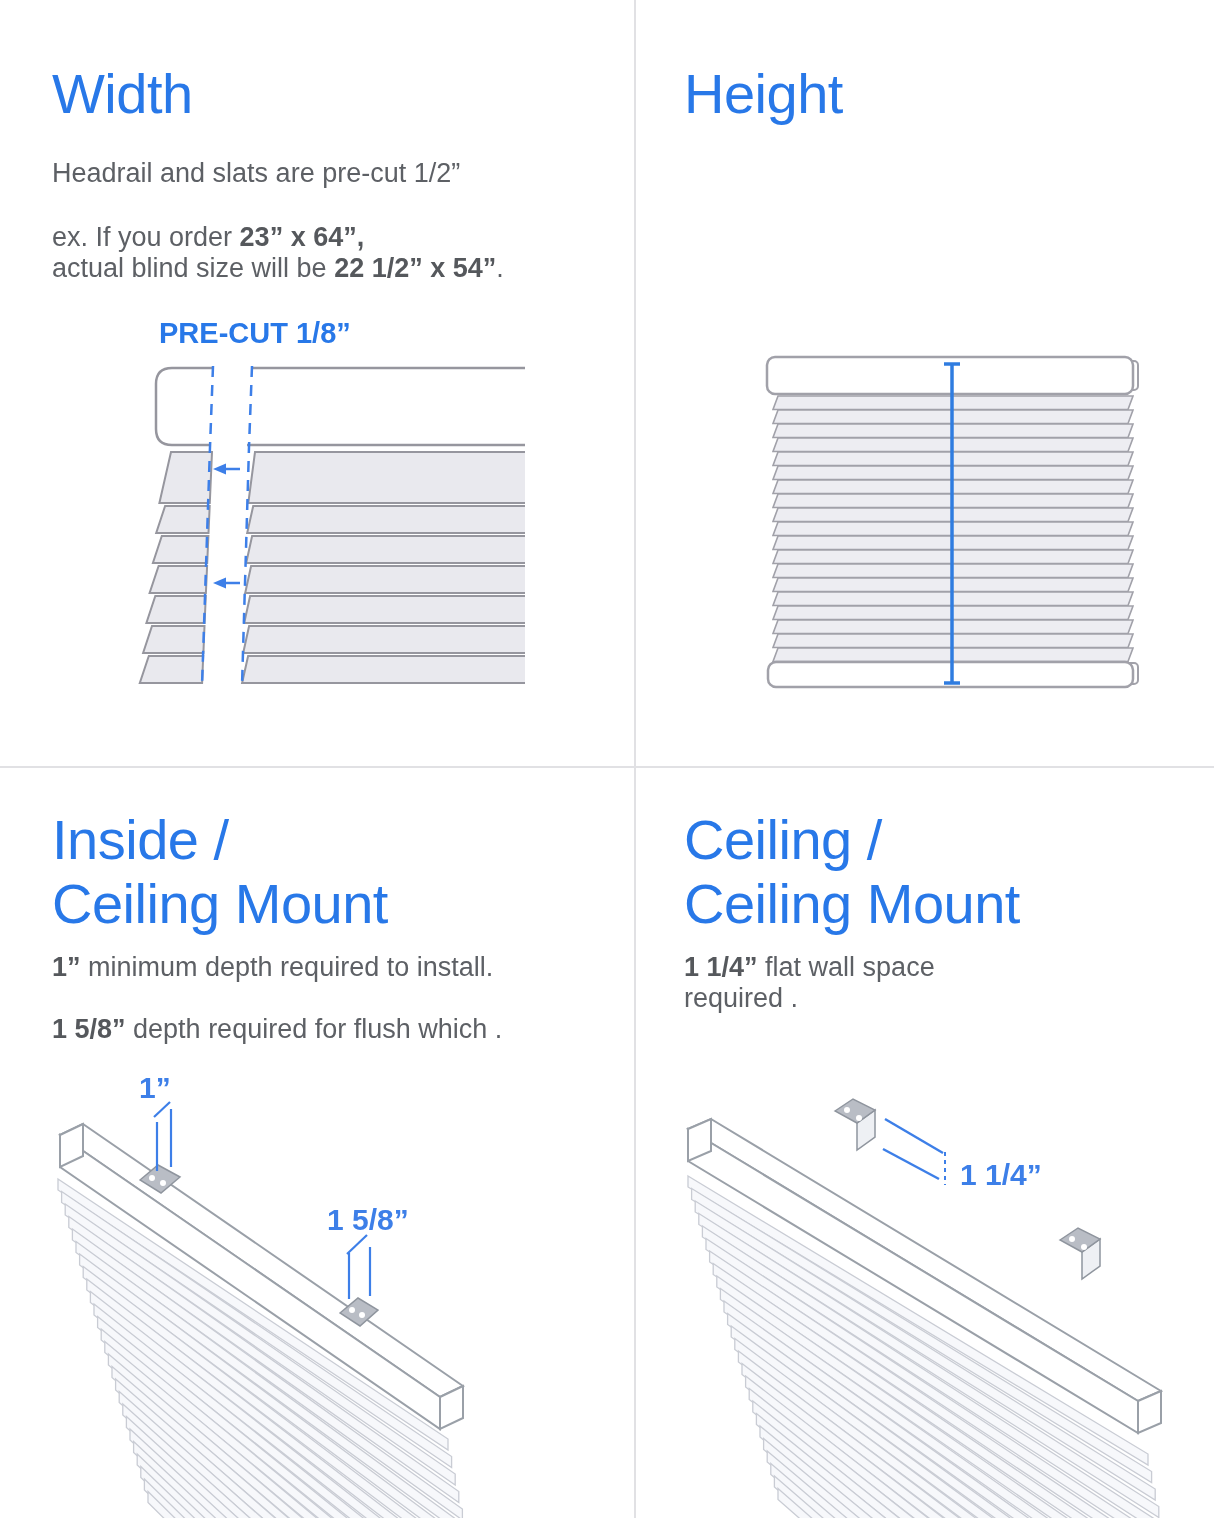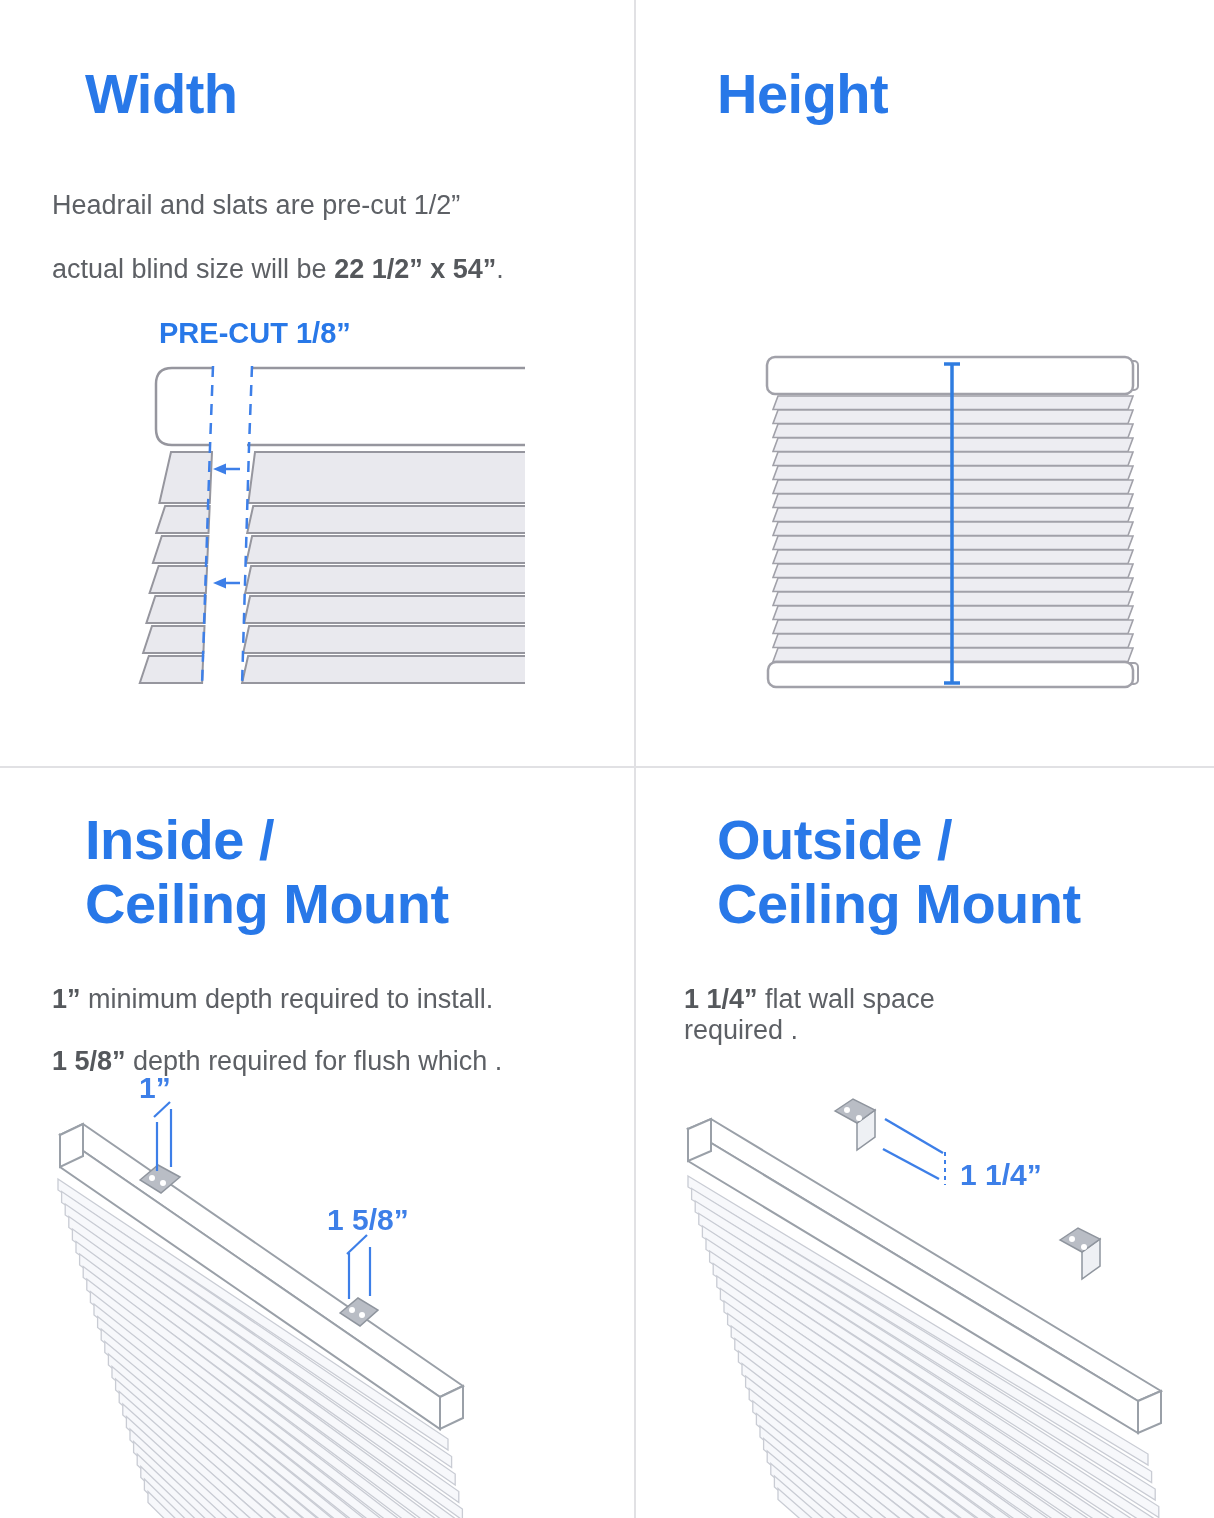--- a/index.html
+++ b/index.html
@@ -14,25 +14,25 @@
     font-family:"Liberation Sans", sans-serif;
   }
   .quadrant{position:absolute;}
   .q-tl{left:0;top:0;width:634px;height:767px;}
   .q-tr{left:634px;top:0;width:552px;height:767px;}
   .q-bl{left:0;top:768px;width:634px;height:750px;}
   .q-br{left:634px;top:768px;width:580px;height:750px;}
   .divider-v{position:absolute;left:634px;top:0;width:2px;height:1518px;background:var(--divider);}
   .divider-h{position:absolute;left:0;top:766px;width:1214px;height:2px;background:var(--divider);}
   .title{
-    position:absolute;font-size:56px;font-weight:700;color:var(--accent);
-    line-height:64px;letter-spacing:-0.5px;white-space:nowrap;margin-left:33px;
+    position:absolute;font-size:56px;font-weight:400;color:var(--accent);
+    line-height:64px;letter-spacing:-0.5px;white-space:nowrap;
   }
   .body-text{
-    position:absolute;font-size:27px;color:var(--body);line-height:31px;white-space:nowrap;margin-top:32px;
+    position:absolute;font-size:27px;color:var(--body);line-height:31px;white-space:nowrap;
   }
   .body-text b{font-weight:700;color:#55585c;}
   .sub-label{
     position:absolute;font-size:29px;font-weight:700;color:var(--accent);white-space:nowrap;
   }
   svg.diagram{position:absolute;left:0;top:0;display:block;}
   svg text{font-family:"Liberation Sans",sans-serif;font-size:30px;font-weight:700;fill:var(--diagblue);}
 </style>
 </head>
 <body>
@@ -79,20 +79,21 @@
       <polygon points="226,463.5 226,474.5 213,469" stroke="none"></polygon>
       <line x1="240" y1="583" x2="225" y2="583"></line>
       <polygon points="226,577.5 226,588.5 213,583" stroke="none"></polygon>
     </g>
   </svg>
   <div class="title" style="left:52px;top:62px">Width</div>
   <div class="body-text" style="left:52px;top:158px">
     <span>Headrail and slats are pre-cut 1/2”</span>
   </div>
   <div class="body-text" style="left:52px;top:222px">
+    <div><span>ex. If you order </span><b>23” x 64”,</b></div>
     <div><span>actual blind size will be </span><b>22 1/2” x 54”</b><span>.</span></div>
   </div>
   <div class="sub-label" style="left:159px;top:317px">PRE-CUT 1/8”</div>
 </section>
 
 <section class="quadrant q-tr">
   <svg class="diagram" width="580" height="767" viewBox="0 0 580 767">
 
     <g fill="#ededf2" stroke="#a1a1a9" stroke-width="1.6">
         <polygon points="144,396 499,396 494,409.5 139,409.5"></polygon>
@@ -260,20 +261,20 @@
     </g>
 
     <g stroke="#3d7fe8" stroke-width="2.5" fill="none">
       <line x1="251" y1="351" x2="309" y2="385"></line>
       <line x1="249" y1="381" x2="305" y2="411"></line>
       <line x1="311" y1="384" x2="311" y2="417" stroke-width="2" stroke-dasharray="4 4"></line>
     </g>
     <text x="326" y="417">1 1/4”</text>
   </svg>
   <div class="title" style="left:50px;top:40px">
-    <div>Outside /</div>
+    <div>Ceiling /</div>
     <div>Ceiling Mount</div>
   </div>
   <div class="body-text" style="left:50px;top:184px">
     <div><b>1 1/4”</b><span> flat wall space</span></div>
     <div><span>required .</span></div>
   </div>
 </section>
 
 </body></html>

